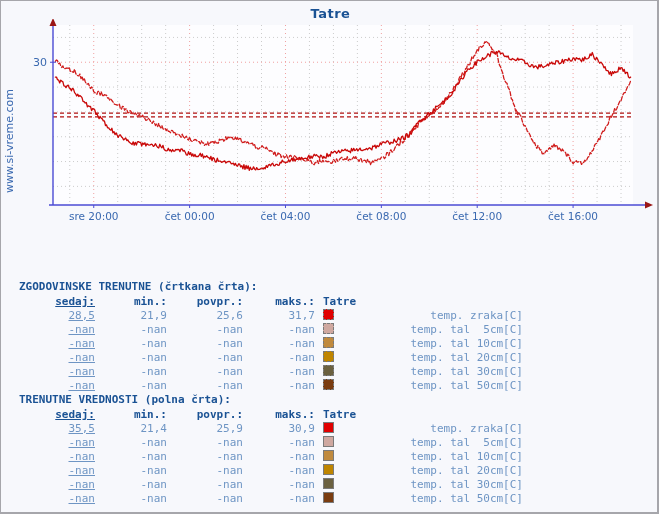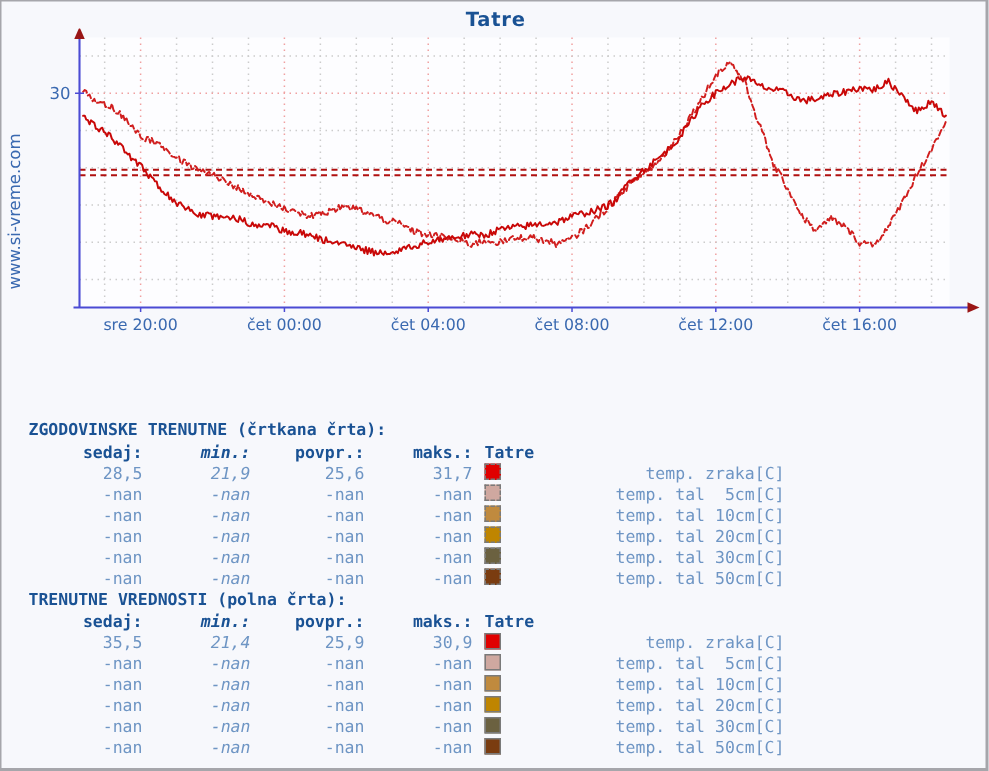--- a/index.html
+++ b/index.html
@@ -106,22 +106,22 @@
     font-size: 11px;
     white-space: pre;
   }
   table.vals td {
     text-align: right;
     padding: 0;
     height: 14px;
     line-height: 14px;
     white-space: pre;
   }
-  .c-sedaj  { width: 76px; }
-  .c-min    { width: 72px; font-style: italic; }
+  .c-sedaj  { width: 76px; text-decoration: underline; }
+  .c-min    { width: 72px; }
   .c-povpr  { width: 76px; }
   .c-maks   { width: 72px; }
   .c-sw     { width: 26px; text-align: center !important; }
   .c-lbl    { width: 180px; text-align: right; padding-left: 2px !important; }
 
   th.c-sw { text-align: left !important; padding-left: 8px !important; }
   th.c-sw.series-head { text-align:left !important; }
 
   .swatch {
     display: inline-block;

